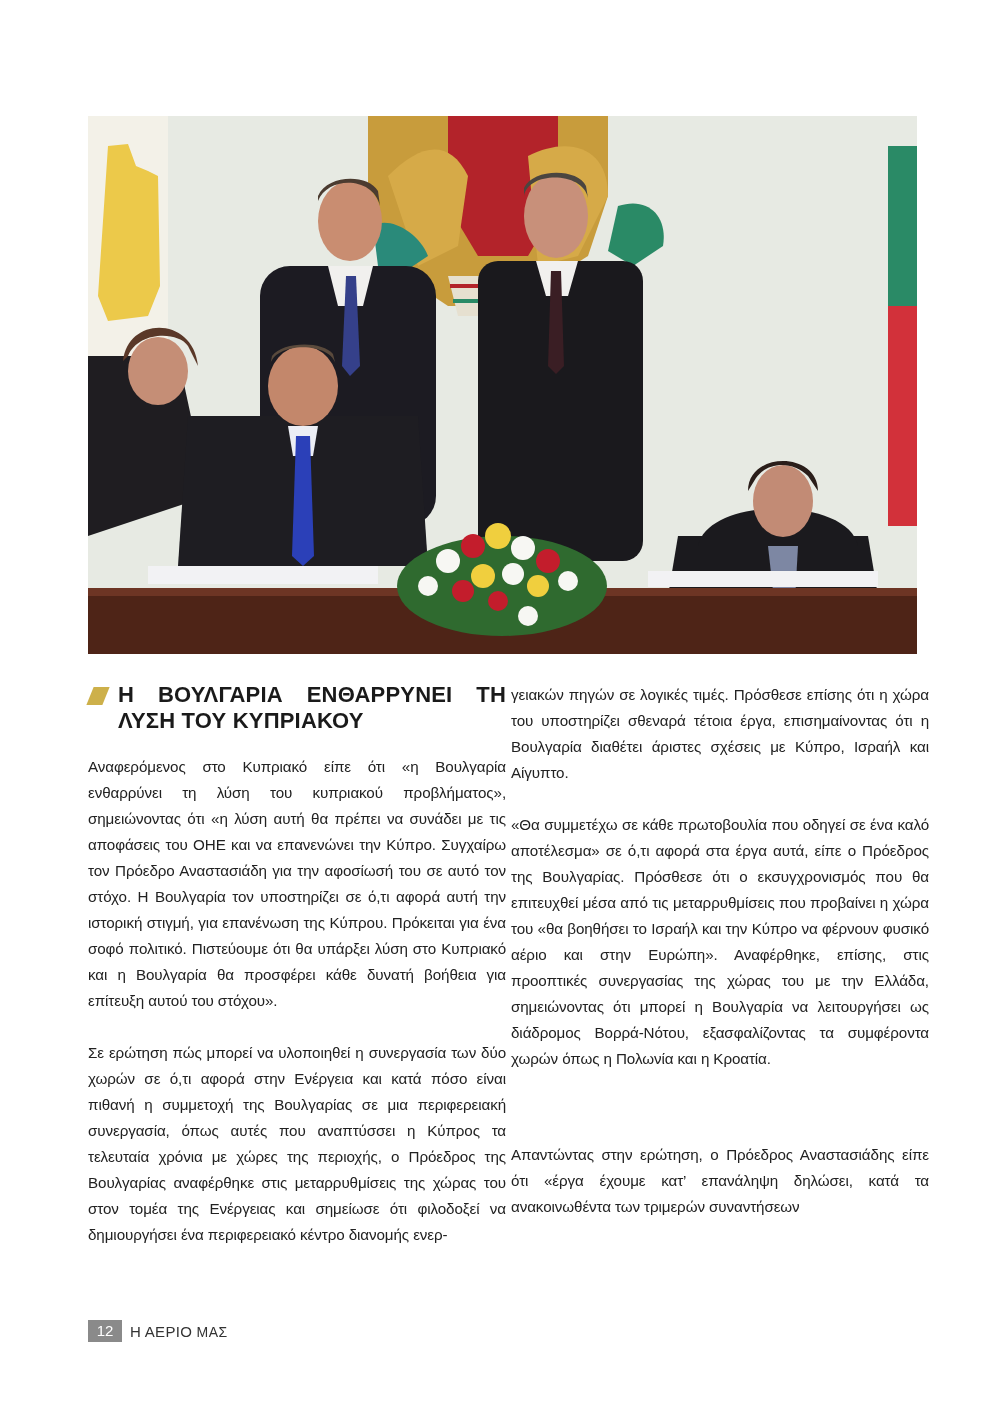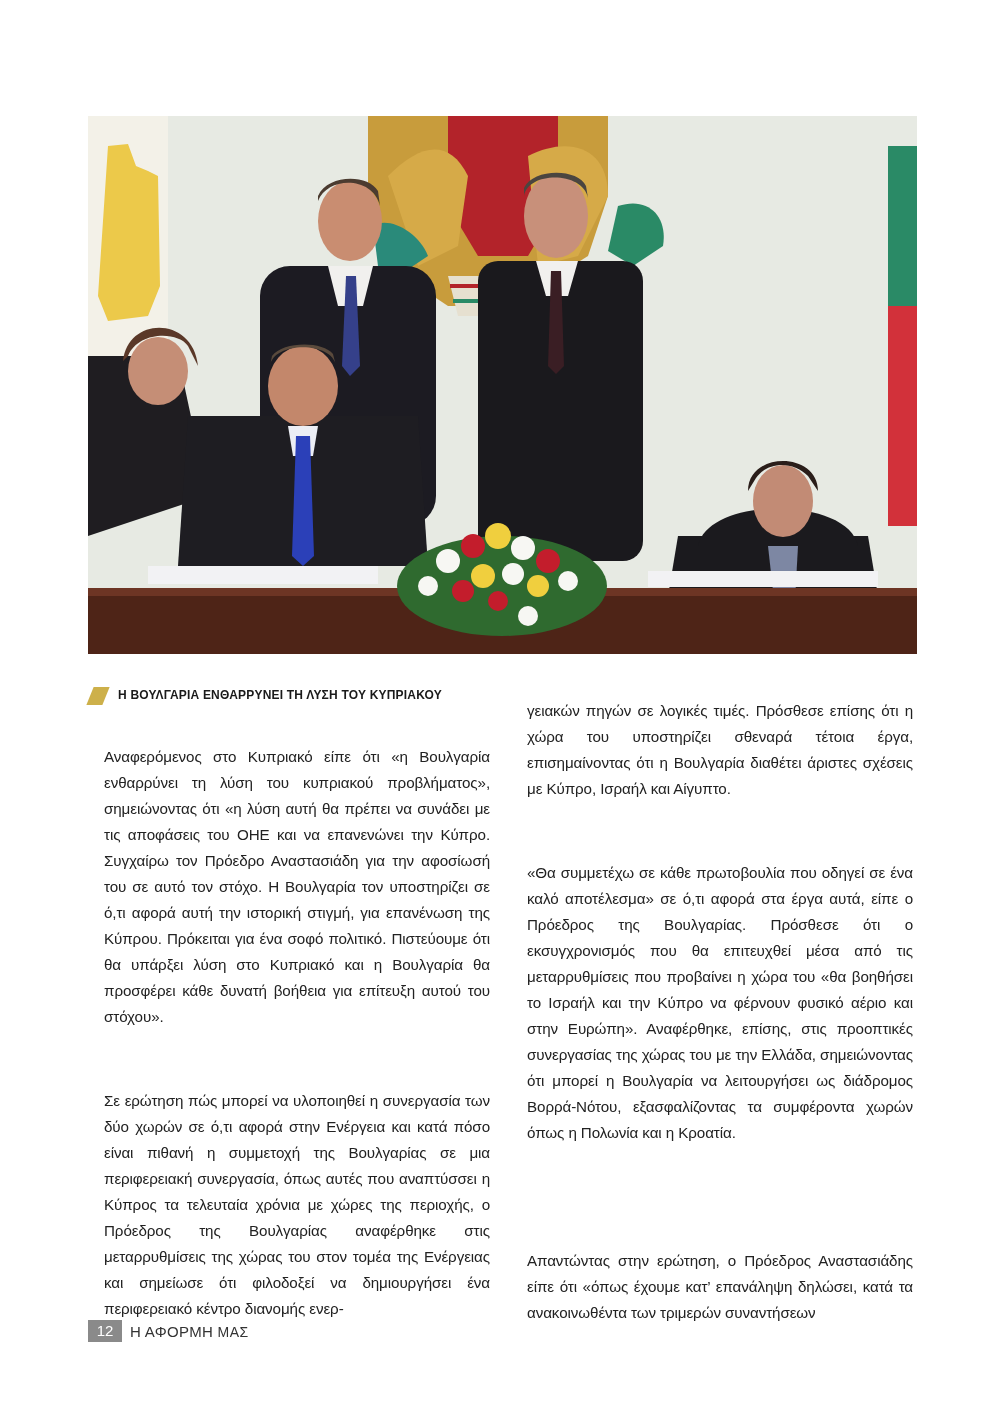--- a/index.html
+++ b/index.html
@@ -9,29 +9,29 @@
   }
   .photo {
     position: absolute; left: 88px; top: 116px; width: 829px; height: 538px; overflow: hidden;
     background: #e9ece6;
   }
   .photo svg { display: block; width: 829px; height: 538px; }
   .col { position: absolute; width: 418px; }
   .col-left { left: 88px; top: 682px; }
   .col-right { left: 511px; top: 682px; }
   .heading {
-    position: relative; padding-left: 30px; font-weight: bold; font-size: 12px; line-height: 26px;
+    position: relative; padding-left: 30px; font-weight: bold; font-size: 22px; line-height: 26px;
     letter-spacing: 0.2px; color: #1a1a1a; text-align: justify; text-align-last: left;
   }
   .heading .mark {
     position: absolute; left: 2px; top: 5px; width: 16px; height: 18px;
     background: #cdb04a; transform: skewX(-22deg);
   }
   .para {
-    font-size: 15.2px; line-height: 26px; text-align: justify; margin: 16px; color: #222;
+    font-size: 15.2px; line-height: 26px; text-align: justify; margin: 0; color: #222;
     letter-spacing: -0.1px;
   }
   .gap-a { height: 20px; }
   .gap-b { height: 26px; }
   .footer {
     position: absolute; left: 88px; top: 1320px; display: flex; align-items: center; gap: 8px;
   }
   .page-num {
     background: #8a8a8a; color: #fff; font-size: 15px; width: 34px; height: 22px; line-height: 22px;
     text-align: center;
@@ -138,19 +138,19 @@
   <div class="gap-b"></div>
   <p class="para">Σε ερώτηση πώς μπορεί να υλοποιηθεί η συνεργασία των δύο χωρών σε ό,τι αφορά στην Ενέργεια και κατά πόσο είναι πιθανή η συμμετοχή της Βουλγαρίας σε μια περιφερειακή συνεργασία, όπως αυτές που αναπτύσσει η Κύπρος τα τελευταία χρόνια με χώρες της περιοχής, ο Πρόεδρος της Βουλγαρίας αναφέρθηκε στις μεταρρυθμίσεις της χώρας του στον τομέα της Ενέργειας και σημείωσε ότι φιλοδοξεί να δημιουργήσει ένα περιφερειακό κέντρο διανομής ενερ-</p>
 </div>
 
 <div class="col col-right">
   <p class="para">γειακών πηγών σε λογικές τιμές. Πρόσθεσε επίσης ότι η χώρα του υποστηρίζει σθεναρά τέτοια έργα, επισημαίνοντας ότι η Βουλγαρία διαθέτει άριστες σχέσεις με Κύπρο, Ισραήλ και Αίγυπτο.</p>
   <div class="gap-b"></div>
   <p class="para">«Θα συμμετέχω σε κάθε πρωτοβουλία που οδηγεί σε ένα καλό αποτέλεσμα» σε ό,τι αφορά στα έργα αυτά, είπε ο Πρόεδρος της Βουλγαρίας. Πρόσθεσε ότι ο εκσυγχρονισμός που θα επιτευχθεί μέσα από τις μεταρρυθμίσεις που προβαίνει η χώρα του «θα βοηθήσει το Ισραήλ και την Κύπρο να φέρνουν φυσικό αέριο και στην Ευρώπη». Αναφέρθηκε, επίσης, στις προοπτικές συνεργασίας της χώρας του με την Ελλάδα, σημειώνοντας ότι μπορεί η Βουλγαρία να λειτουργήσει ως διάδρομος Βορρά-Νότου, εξασφαλίζοντας τα συμφέροντα χωρών όπως η Πολωνία και η Κροατία.</p>
   <div style="height:48px"></div>
   <div style="height:22px"></div>
-  <p class="para">Απαντώντας στην ερώτηση, ο Πρόεδρος Αναστασιάδης είπε ότι «όπως έχουμε κατ’ επανάληψη δηλώσει, κατά τα ανακοινωθέντα των τριμερών συναντήσεων</p>
+  <p class="para">Απαντώντας στην ερώτηση, ο Πρόεδρος Αναστασιάδης είπε ότι «έργα έχουμε κατ’ επανάληψη δηλώσει, κατά τα ανακοινωθέντα των τριμερών συναντήσεων</p>
 </div>
 
 <div class="footer">
   <span class="page-num">12</span>
-  <span class="pub"><span>Η ΑΦΟΡΜΗ</span> <small>ΜΑΣ</small></span>
+  <span class="pub"><span>Η ΑΕΡΙΟ</span> <small>ΜΑΣ</small></span>
 </div>
 
 </body></html>

